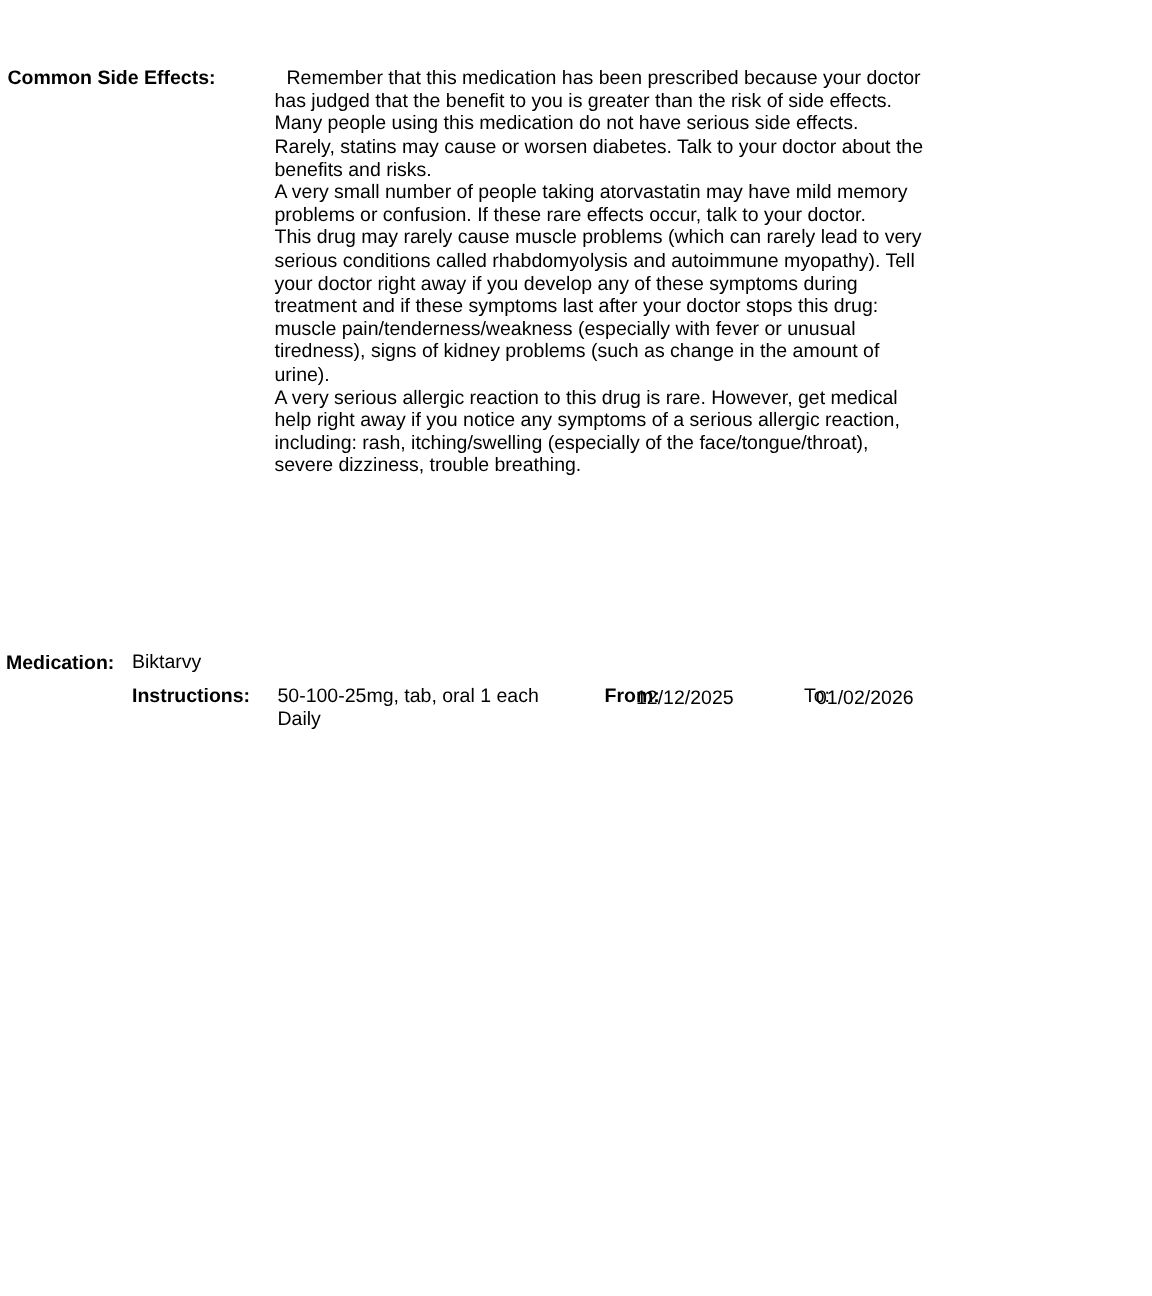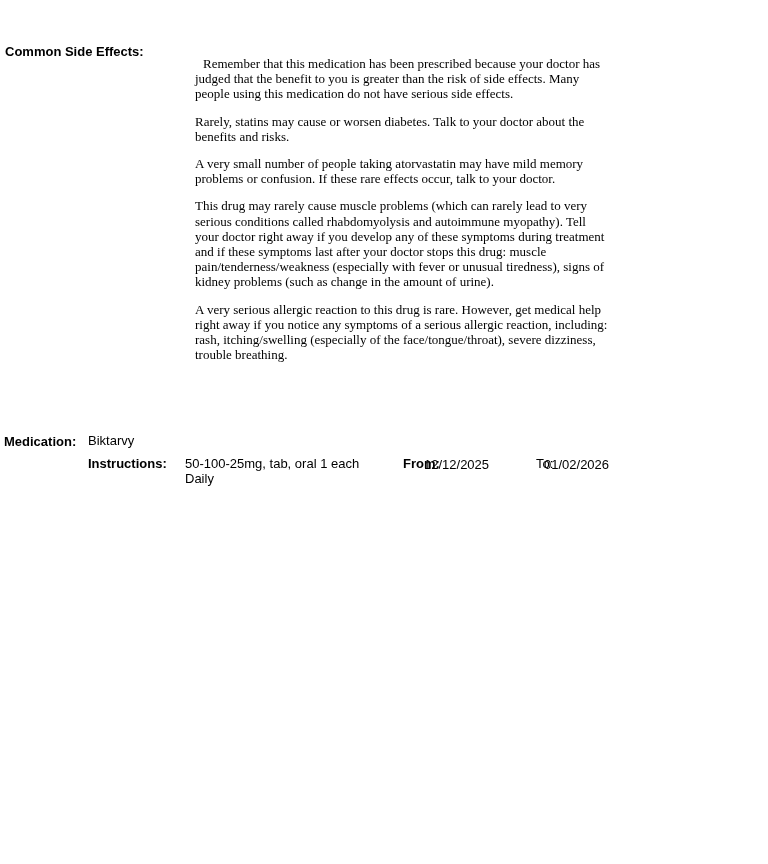--- a/index.html
+++ b/index.html
@@ -20,21 +20,21 @@
     font-weight: bold;
     white-space: nowrap;
   }
   .text-block {
     position: absolute;
     left: 183px;
     top: 44px;
     width: 437px;
     line-height: 15.2px;
   }
-  .text-block .para { margin: 12px; font-family: Liberation Serif, serif; }
+  .text-block .para { margin: 0; }
   .text-block .para.first { text-indent: 8px; }
   .med-label    { position: absolute; left: 4px;   top: 434px; font-weight: bold; white-space: nowrap; }
   .med-value    { position: absolute; left: 88px;  top: 433px; white-space: nowrap; }
   .instr-label  { position: absolute; left: 88px;  top: 456px; font-weight: bold; white-space: nowrap; }
   .instr-value  { position: absolute; left: 185px; top: 456px; width: 184px; line-height: 15.2px; }
   .from-label   { position: absolute; left: 355px; top: 456px; font-weight: bold; white-space: nowrap; margin-left: 48px; }
   .from-value   { position: absolute; left: 424px; top: 457px; white-space: nowrap; }
   .to-label     { position: absolute; left: 536px; top: 456px; font-weight: normal; white-space: nowrap; }
   .to-value     { position: absolute; left: 544px; top: 457px; white-space: nowrap; }
 </style>

